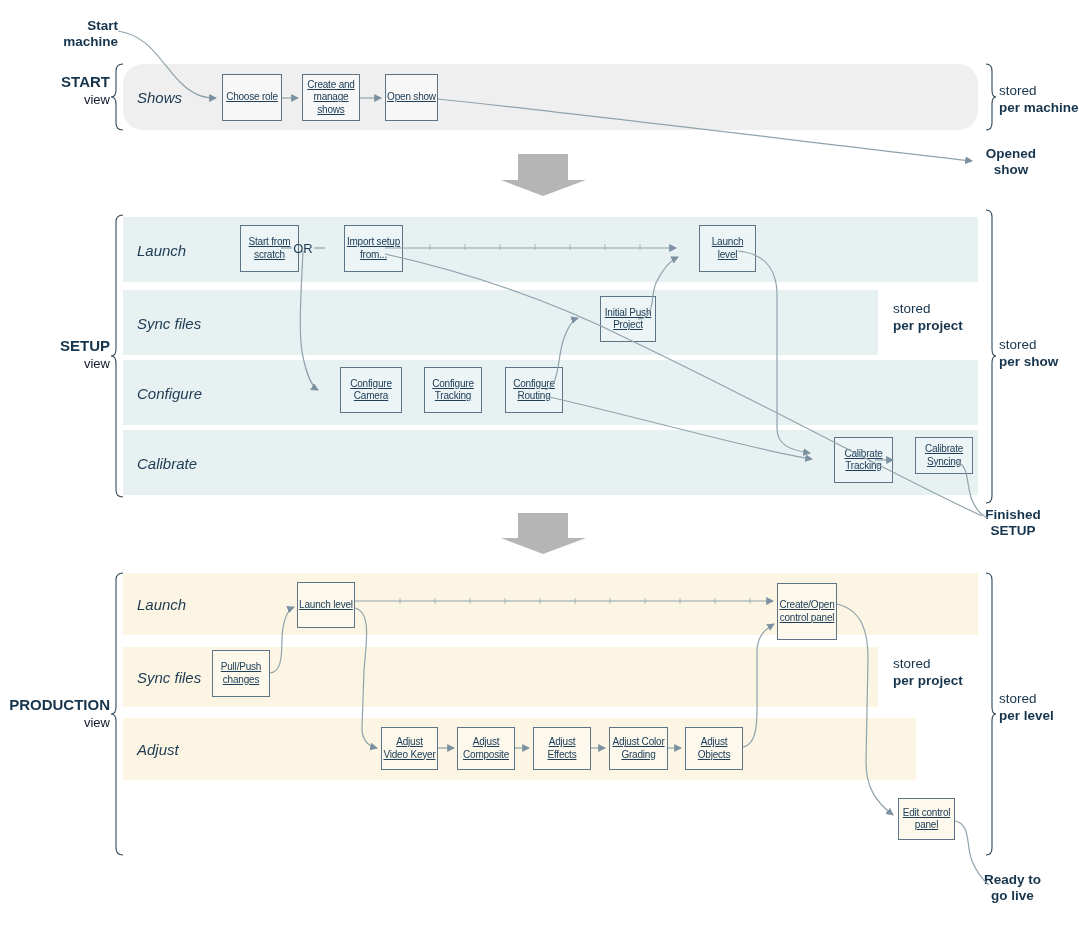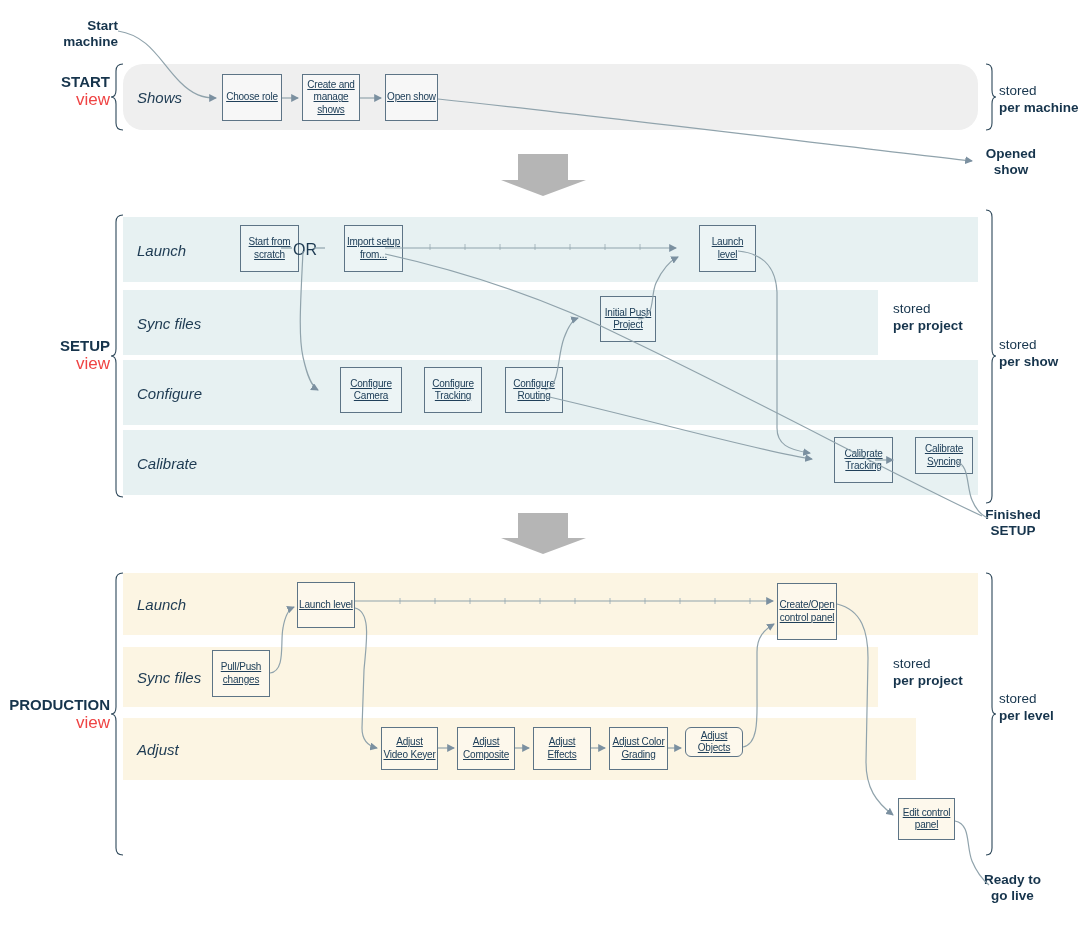--- a/index.html
+++ b/index.html
@@ -20,32 +20,32 @@
     text-align:center;border:1.5px solid #5d7486;color:#20405a;
     font-size:10px;line-height:1.22;letter-spacing:-0.2px;padding:1px;
     box-sizing:border-box;
     text-decoration:underline;
   }
   .box.gray{background:#f7f7f7;}
   .box.blue{background:#ecf4f5;margin-left:18px;}
   .box.cream{background:#fdf8ec;}
   .sec-label{position:absolute;width:110px;text-align:right;line-height:18px;}
   .sec-label .ttl{font-weight:bold;font-size:15px;color:#16344c;display:block;}
-  .sec-label .vw{font-weight:normal;font-size:17px;color:#ef4444;display:block;}
+  .sec-label .vw{font-weight:normal;font-size:13px;color:#0f172a;display:block;}
   .note{
     position:absolute;font-weight:bold;color:#16344c;font-size:13.5px;
     line-height:16px;text-align:center;
   }
   .note.ra{text-align:right;}
   .note span{display:block;}
   .stored{position:absolute;font-size:13.5px;color:#16344c;line-height:17px;}
   .stored span{display:block;font-weight:normal;}
   .stored b{display:block;font-weight:bold;}
   .or{
-    position:absolute;font-size:16px;color:#1d3a52;width:20px;text-align:center;
+    position:absolute;font-size:13px;color:#1d3a52;width:20px;text-align:center;
   }
   svg.overlay{position:absolute;left:0;top:0;pointer-events:none;}
 </style>
 </head>
 <body>
 
 <div class="canvas">
 
   <div class="band gray" style="left:123px;top:64px;width:855px;height:66px;border-radius:20px;">
     <span class="lane">Shows</span>
@@ -140,21 +140,21 @@
   <div class="box blue" style="left:816px;top:437px;width:59px;height:46px;">Calibrate Tracking</div>
   <div class="box blue" style="left:897px;top:437px;width:58px;height:37px;">Calibrate Syncing</div>
 
   <div class="box cream" style="left:297px;top:582px;width:58px;height:46px;">Launch level</div>
   <div class="box cream" style="left:212px;top:650px;width:58px;height:47px;">Pull/Push changes</div>
   <div class="box cream" style="left:777px;top:583px;width:60px;height:57px;">Create/Open control panel</div>
   <div class="box cream" style="left:381px;top:727px;width:57px;height:43px;">Adjust Video Keyer</div>
   <div class="box cream" style="left:457px;top:727px;width:58px;height:43px;">Adjust Composite</div>
   <div class="box cream" style="left:533px;top:727px;width:58px;height:43px;">Adjust Effects</div>
   <div class="box cream" style="left:609px;top:727px;width:59px;height:43px;">Adjust Color Grading</div>
-  <div class="box cream" style="left:685px;top:727px;width:58px;height:30px;border-radius:6px;">Adjust Objects</div>
+  <div class="box cream" style="left:685px;top:727px;width:58px;height:43px;">Adjust Objects</div>
   <div class="box cream" style="left:898px;top:798px;width:57px;height:42px;">Edit control panel</div>
 
   <svg class="overlay" width="1079" height="925" viewBox="0 0 1079 925">
     <defs>
       <marker id="arr" viewBox="0 0 8 8" refX="7" refY="4" markerWidth="6.5" markerHeight="6.5" orient="auto-start-reverse">
         <path d="M0,0 L8,4 L0,8 z" fill="#7b90a0"></path>
       </marker>
     </defs>
 
     <polygon points="518,154 568,154 568,180 586,180 543,196 501,180 518,180" fill="#b5b5b5"></polygon>

